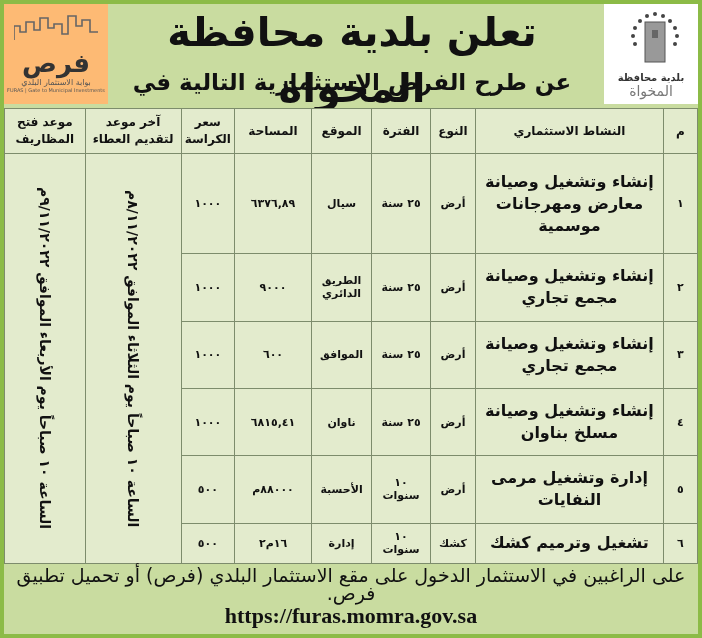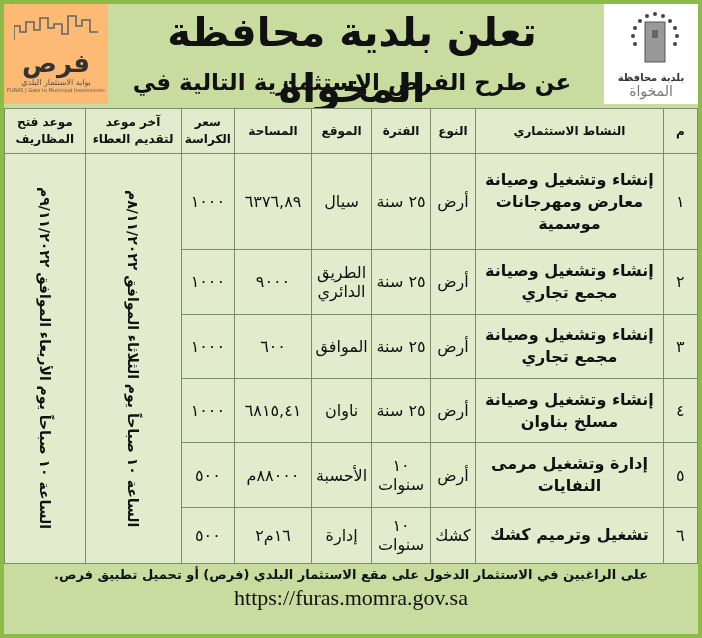--- a/index.html
+++ b/index.html
@@ -5,26 +5,26 @@
   html,body{margin:0;padding:0;}
   body{width:702px;height:638px;background:#8cbb47;position:relative;overflow:hidden;font-family:"DejaVu Sans",sans-serif;}
   .frame{position:absolute;left:4px;top:4px;width:694px;height:630px;background:#c9dca0;}
   .logo-left{position:absolute;left:4px;top:4px;width:104px;height:100px;background:#fdba74;}
   .logo-right{position:absolute;right:4px;top:4px;width:94px;height:100px;background:#fff;}
   .title{position:absolute;left:112px;top:4px;width:480px;height:56px;text-align:center;direction:rtl;font-size:40px;font-weight:bold;color:#111;line-height:56px;font-family:"DejaVu Sans",sans-serif;}
   .subtitle{position:absolute;left:112px;top:60px;width:480px;height:44px;text-align:center;direction:rtl;font-size:23px;font-weight:bold;color:#111;line-height:44px;}
   table{position:absolute;left:4px;top:108px;width:694px;height:456px;border-collapse:collapse;direction:rtl;background:#e3ebcd;}
   th,td{border:1px solid #7d8c6c;text-align:center;vertical-align:middle;padding:0 3px;color:#111;}
   th{font-size:12px;font-weight:bold;height:44px;line-height:17px;}
-  td{font-size:16px;font-weight:normal;}
+  td{font-size:11px;font-weight:bold;}
   td.activity{font-size:16px;font-weight:bold;line-height:22px;}
   td.date{writing-mode:vertical-rl;font-size:14px;font-weight:bold;line-height:22px;}
   .footer{position:absolute;left:4px;top:566px;width:694px;height:66px;text-align:center;direction:rtl;color:#111;}
-  .footer .l1,.footer .l2{font-size:13px;font-weight:bold;line-height:18px;}
-  .footer .url{font-family:"Liberation Serif",serif;font-size:22px;font-weight:normal;line-height:28px;direction:ltr;}
+  .footer .l1,.footer .l2{font-size:19px;font-weight:normal;line-height:18px;}
+  .footer .url{font-family:"Liberation Serif",serif;font-size:22px;font-weight:bold;line-height:28px;direction:ltr;}
   .furas-word{font-size:26px;font-weight:bold;color:#333;text-align:center;margin-top:2px;}
   .furas-sub{font-size:8px;color:#555;text-align:center;}
   .furas-en{font-size:5px;color:#555;text-align:center;}
   .city{height:30px;margin:8px 10px 0;}
   .muni-name{font-size:10px;font-weight:bold;color:#333;text-align:center;direction:rtl;}
   .muni-big{font-size:14px;font-weight:normal;color:#777;text-align:center;}
 </style>
 </head>
 <body>
 

